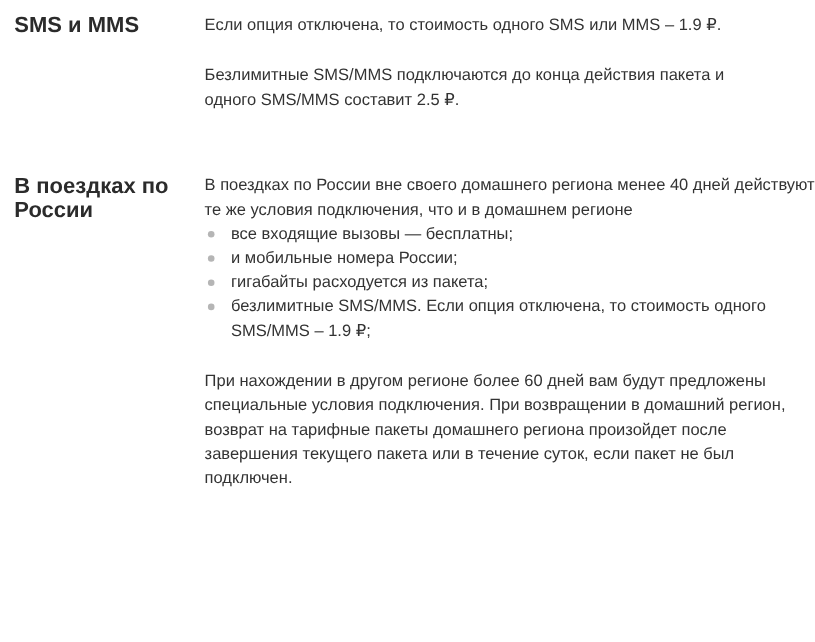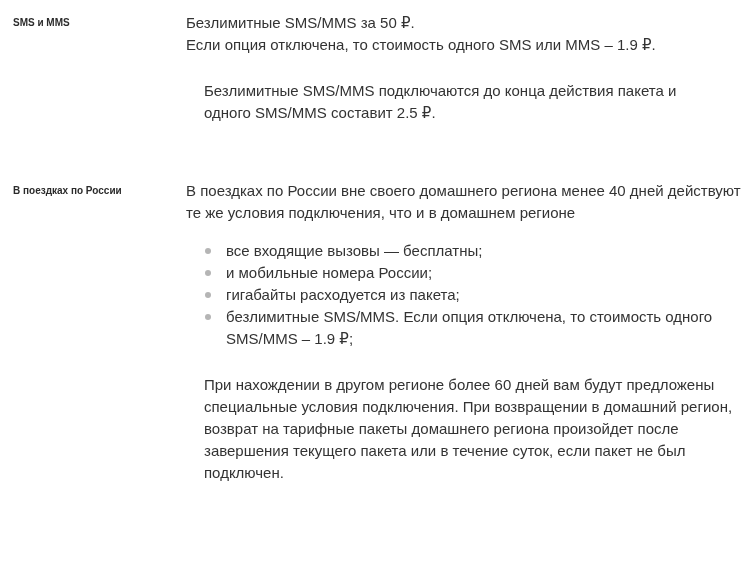--- a/index.html
+++ b/index.html
@@ -23,35 +23,35 @@
     display: grid;
     grid-template-columns: 173px 1fr;
     align-items: start;
   }
   .section + .section {
     margin-top: 56px;
   }
   .row-label {
     font-weight: bold;
     color: #2b2b2b;
-    font-size: 10px;
+    font-size: 20px;
     line-height: 22px;
     padding-right: 10px;
   }
   .row-content {
     min-width: 0;
   }
   .para { margin: 0; }
-  .para.gap-before { margin-top: 24px; margin-left: 18px; }
+  .para.gap-before { margin-top: 24px; }
   .line {
     white-space: nowrap;
   }
   ul.bullet-list {
     list-style: none;
-    margin: 16px;
+    margin: 0;
     padding: 0;
   }
   ul.bullet-list li {
     position: relative;
     padding-left: 24px;
   }
   .bullet-dot {
     position: absolute;
     left: 3px;
     top: 8px;
@@ -63,21 +63,20 @@
 </style>
 </head>
 <body>
 
 <div class="table">
 
   <div class="section">
     <div class="row-label">SMS и MMS</div>
     <div class="row-content">
       <div class="para">
-        <div class="line">Безлимитные SMS/MMS за 50 ₽.</div>
         <div class="line">Если опция отключена, то стоимость одного SMS или MMS – 1.9 ₽.</div>
       </div>
       <div class="para gap-before">
         <div class="line">Безлимитные SMS/MMS подключаются до конца действия пакета и</div>
         <div class="line">одного SMS/MMS составит 2.5 ₽.</div>
       </div>
     </div>
   </div>
 
   <div class="section">

